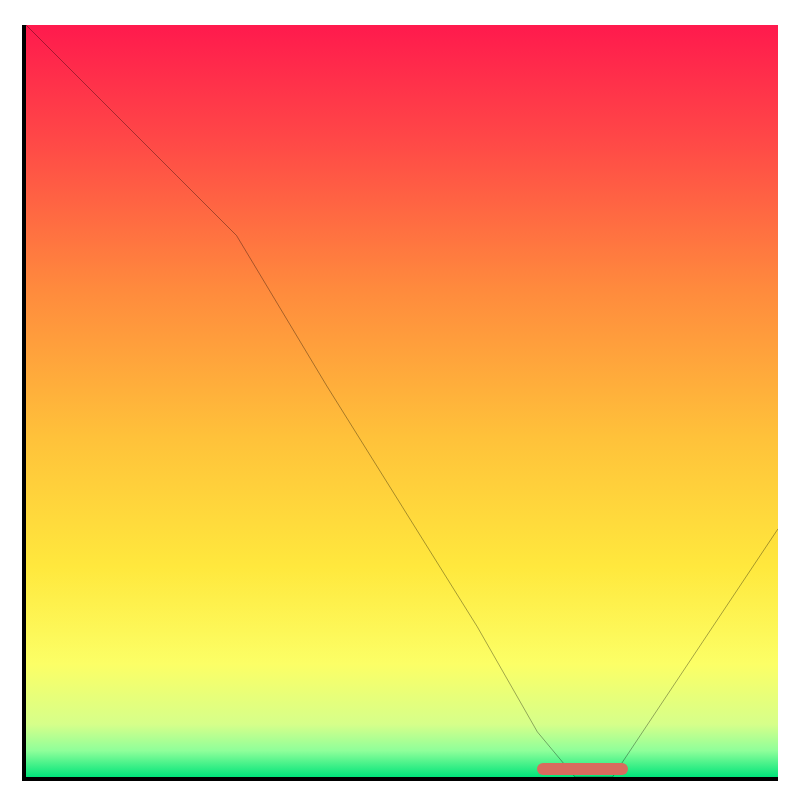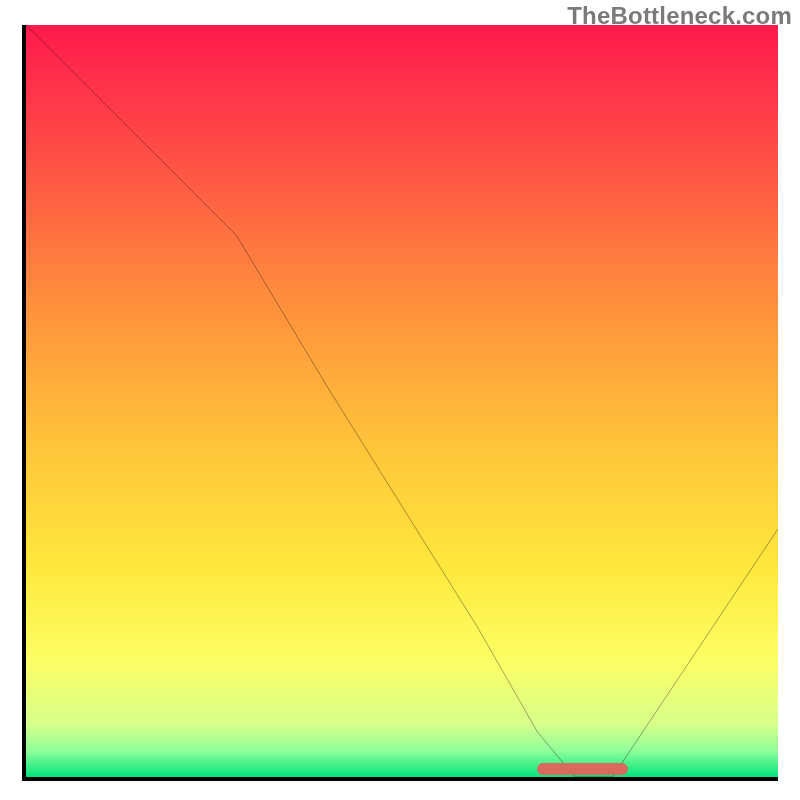--- a/index.html
+++ b/index.html
@@ -57,21 +57,20 @@
     background: #d96b5e;
     border-radius: 6px;
     z-index: 6;
   }
 </style>
 </head>
 <body>
 
 <div class="container">
 
-  <div class="watermark">TheBottleneck.com</div>
 
   <div class="plot-frame">
 
     <svg class="gradient" viewBox="0 0 100 100" preserveAspectRatio="none">
       <defs>
         <linearGradient id="bg-grad" x1="0" y1="0" x2="0" y2="1">
             <stop offset="0%" stop-color="#ff1a4d"></stop>
             <stop offset="15%" stop-color="#ff4747"></stop>
             <stop offset="35%" stop-color="#ff8a3d"></stop>
             <stop offset="55.00000000000001%" stop-color="#ffc23a"></stop>

